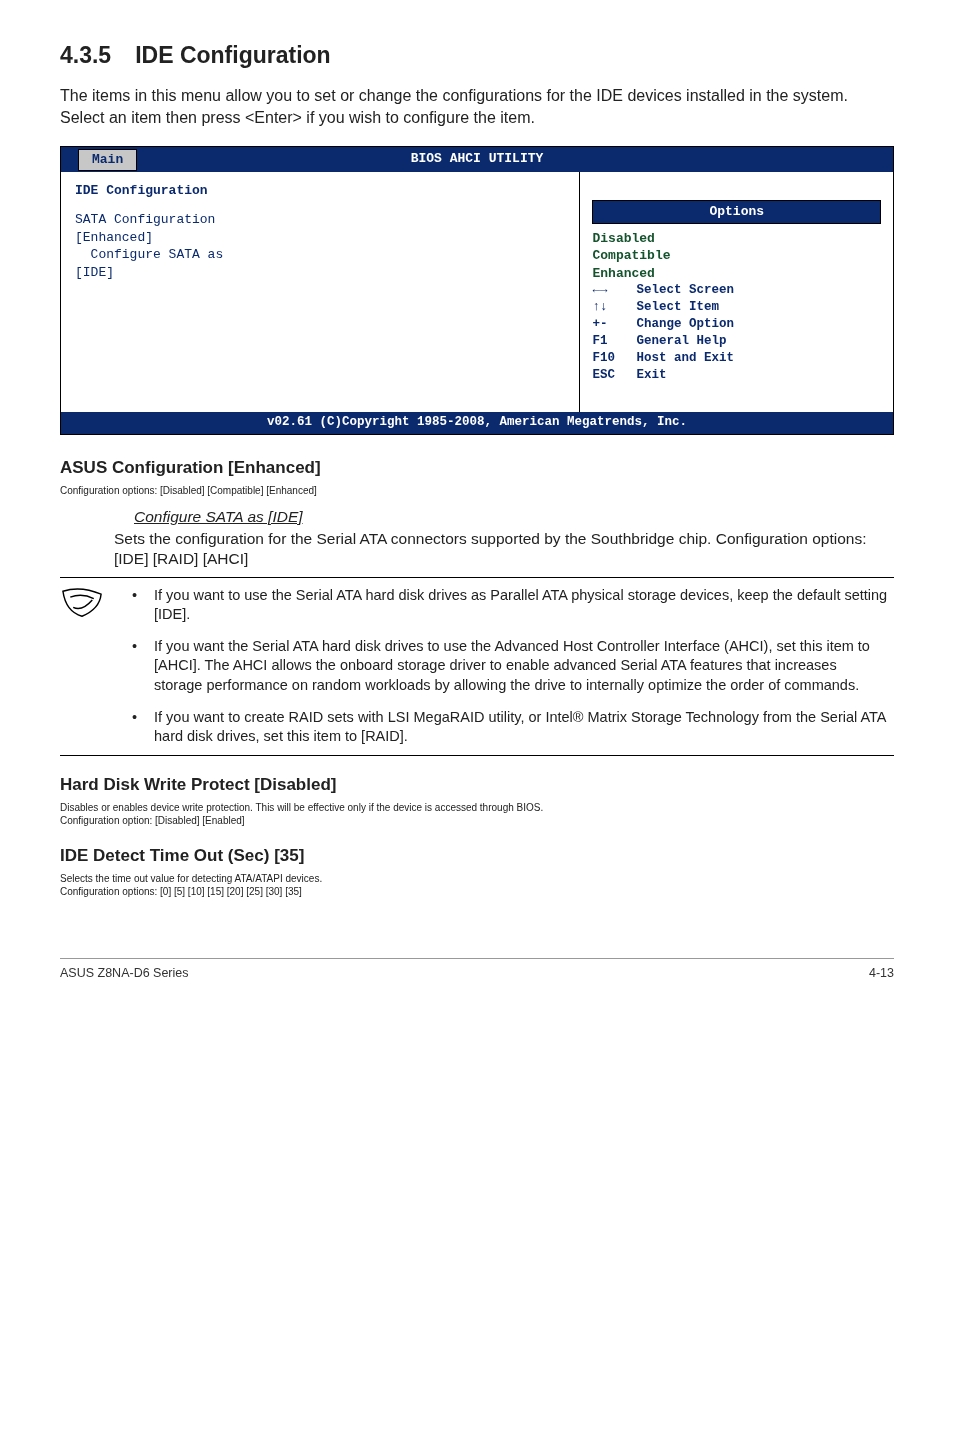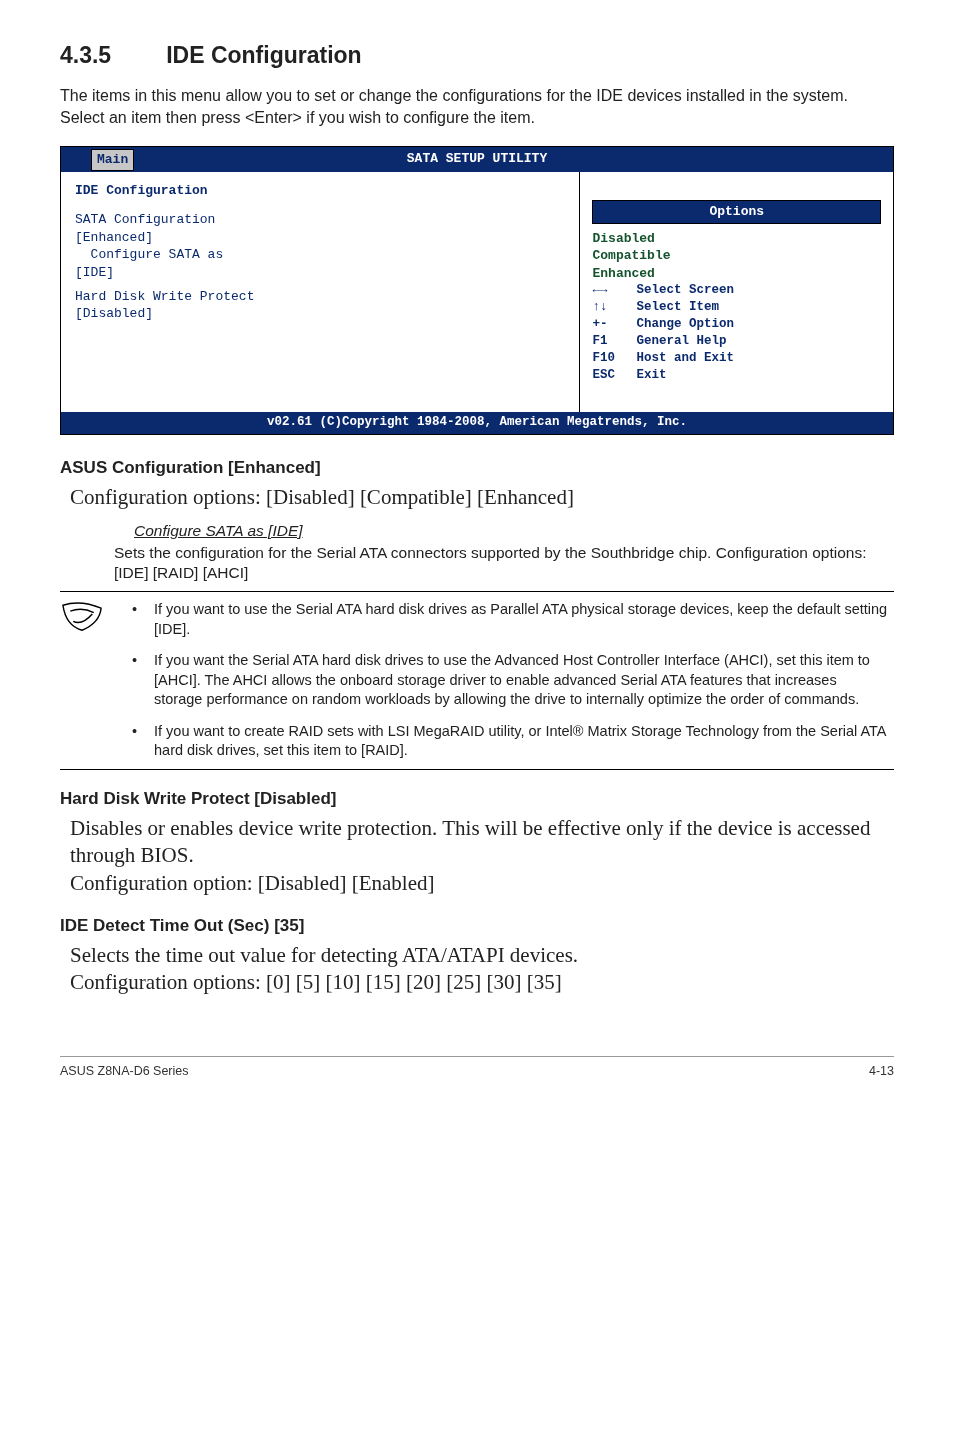--- a/index.html
+++ b/index.html
@@ -7,21 +7,21 @@
     margin: 0;
     padding: 40px 60px 30px 60px;
     font-family: Arial, Helvetica, sans-serif;
     color: #222;
     background: #fff;
     width: 954px;
     font-size: 15px;
     line-height: 1.35;
   }
   h2.section { font-size: 23px; font-weight: bold; margin: 0 0 14px 0; }
-  h2.section .num { display:inline-block; margin-right: 55px; }
+  h2.section .num { display:inline-block; margin-right: 24px; }
   p.intro { font-size: 16px; margin: 0 0 18px 0; line-height:1.35; }
 
   
   .bios {
     border: 1px solid #000;
     font-family: "Courier New", Courier, monospace;
     font-size: 13px;
     background: #fff;
     margin-bottom: 22px;
   }
@@ -29,25 +29,25 @@
     background: #0b2a6e;
     color: #fff;
     padding: 3px 8px 4px 8px;
     display: flex;
     justify-content: center;
     position: relative;
     font-weight: bold;
   }
   .bios-tab {
     position: absolute;
-    left: 30px;
+    left: 17px;
     top: 2px;
     background: #c7c7c7;
     color: #0b2a6e;
-    padding: 1px 5px;
+    padding: 1px 13px;
     border: 1px solid #000;
     font-weight: bold;
   }
   .bios-body {
     display: flex;
     min-height: 240px;
   }
   .bios-left {
     flex: 1.7;
     padding: 10px 14px;
@@ -80,21 +80,21 @@
   .bios-bottom {
     background: #0b2a6e;
     color: #fff;
     text-align: center;
     padding: 2px 0 3px 0;
     font-weight: bold;
     font-size: 12.5px;
   }
 
   h3.sub { font-size: 17px; font-weight: bold; margin: 18px 0 4px 0; }
-  .body-text { font-size: 21px; margin: 0 0 10px 10px; line-height:1.3;font-family:Liberation Serif, serif; }
+  .body-text { font-size: 10px; margin: 0 0 10px 0; line-height:1.3; }
 
   .sub-indent { margin-left: 54px; margin-top: 6px; }
   .sub-indent .hdr { font-style: italic; text-decoration: underline; font-size:15.5px;margin-left:20px; }
   .sub-indent p { margin: 1px 0 8px 0; font-size:15.5px; line-height:1.3; }
 
   .note-box {
     border-top: 1px solid #000;
     border-bottom: 1px solid #000;
     margin: 6px 0 18px 0;
     padding: 8px 6px 8px 0;
@@ -122,40 +122,36 @@
 <body>
 
 <h2 class="section">
   <span class="num">4.3.5</span><span>IDE Configuration</span>
 </h2>
 
 <p class="intro">The items in this menu allow you to set or change the configurations for the IDE devices installed in the system. Select an item then press &lt;Enter&gt; if you wish to configure the item.</p>
 
 <div class="bios">
   <div class="bios-top">
-    <span>SATA SETUP UTILITY</span>
+    <span>BIOS AHCI UTILITY</span>
     <span class="bios-tab">Main</span>
   </div>
   <div class="bios-body">
     <div class="bios-left">
       <div class="title">IDE Configuration</div>
       <div style="height:6px"></div>
       <div class="bios-row">
         <span class="lbl">SATA Configuration</span>
         <span class="val">[Enhanced]</span>
       </div>
       <div class="bios-row">
         <span class="lbl">  Configure SATA as</span>
         <span class="val">[IDE]</span>
       </div>
       <div style="height:6px"></div>
-      <div class="bios-row">
-        <span class="lbl">Hard Disk Write Protect</span>
-        <span class="val">[Disabled]</span>
-      </div>
     </div>
     <div class="bios-right">
       <div>
         <div class="opt-head">Options</div>
         <div class="opts">
           <div>Disabled</div>
           <div>Compatible</div>
           <div>Enhanced</div>
         </div>
       </div>
@@ -180,21 +176,21 @@
             <span class="k">F10</span>
             <span>Host and Exit</span>
           </div>
         <div class="nav-row">
             <span class="k">ESC</span>
             <span>Exit</span>
           </div>
       </div>
     </div>
   </div>
-  <div class="bios-bottom">v02.61 (C)Copyright 1984-2008, American Megatrends, Inc.</div>
+  <div class="bios-bottom">v02.61 (C)Copyright 1985-2008, American Megatrends, Inc.</div>
 </div>
 
 <h3 class="sub">ASUS Configuration [Enhanced]</h3>
 <p class="body-text">Configuration options: [Disabled] [Compatible] [Enhanced]</p>
 
 <div class="sub-indent">
   <div class="hdr">Configure SATA as [IDE]</div>
   <p>Sets the configuration for the Serial ATA connectors supported by the Southbridge chip. Configuration options: [IDE] [RAID] [AHCI]</p>
 </div>
 

